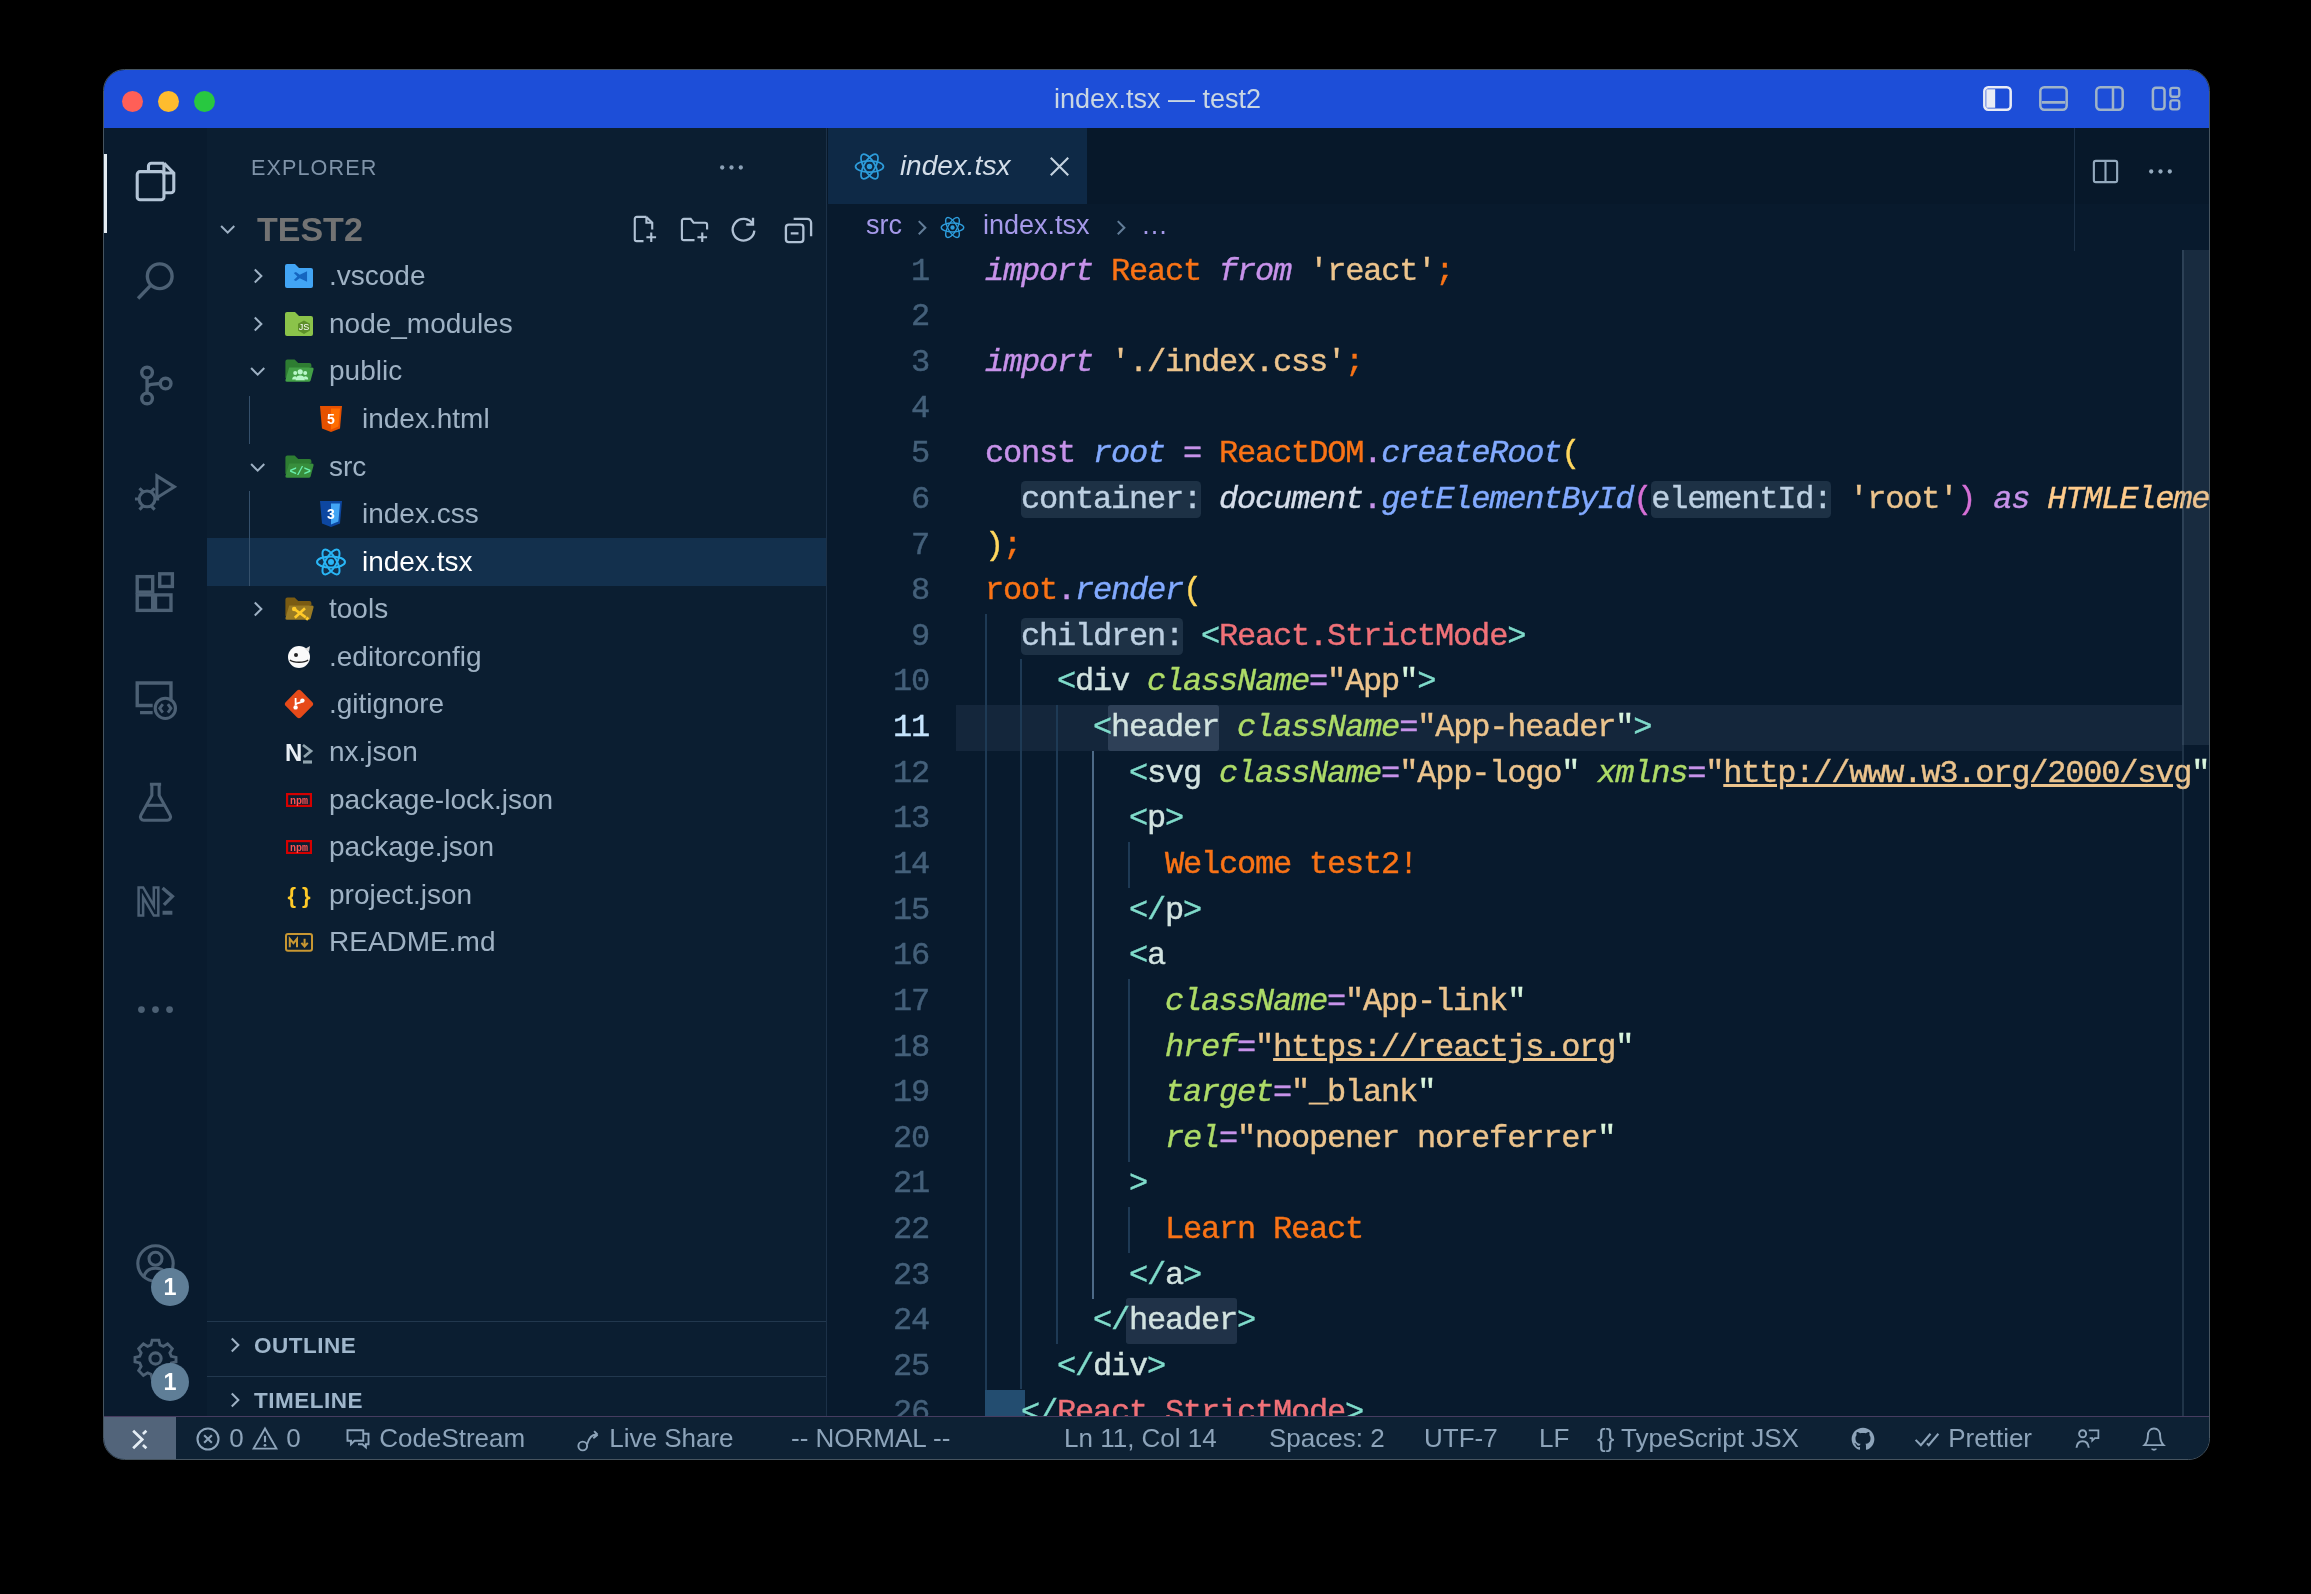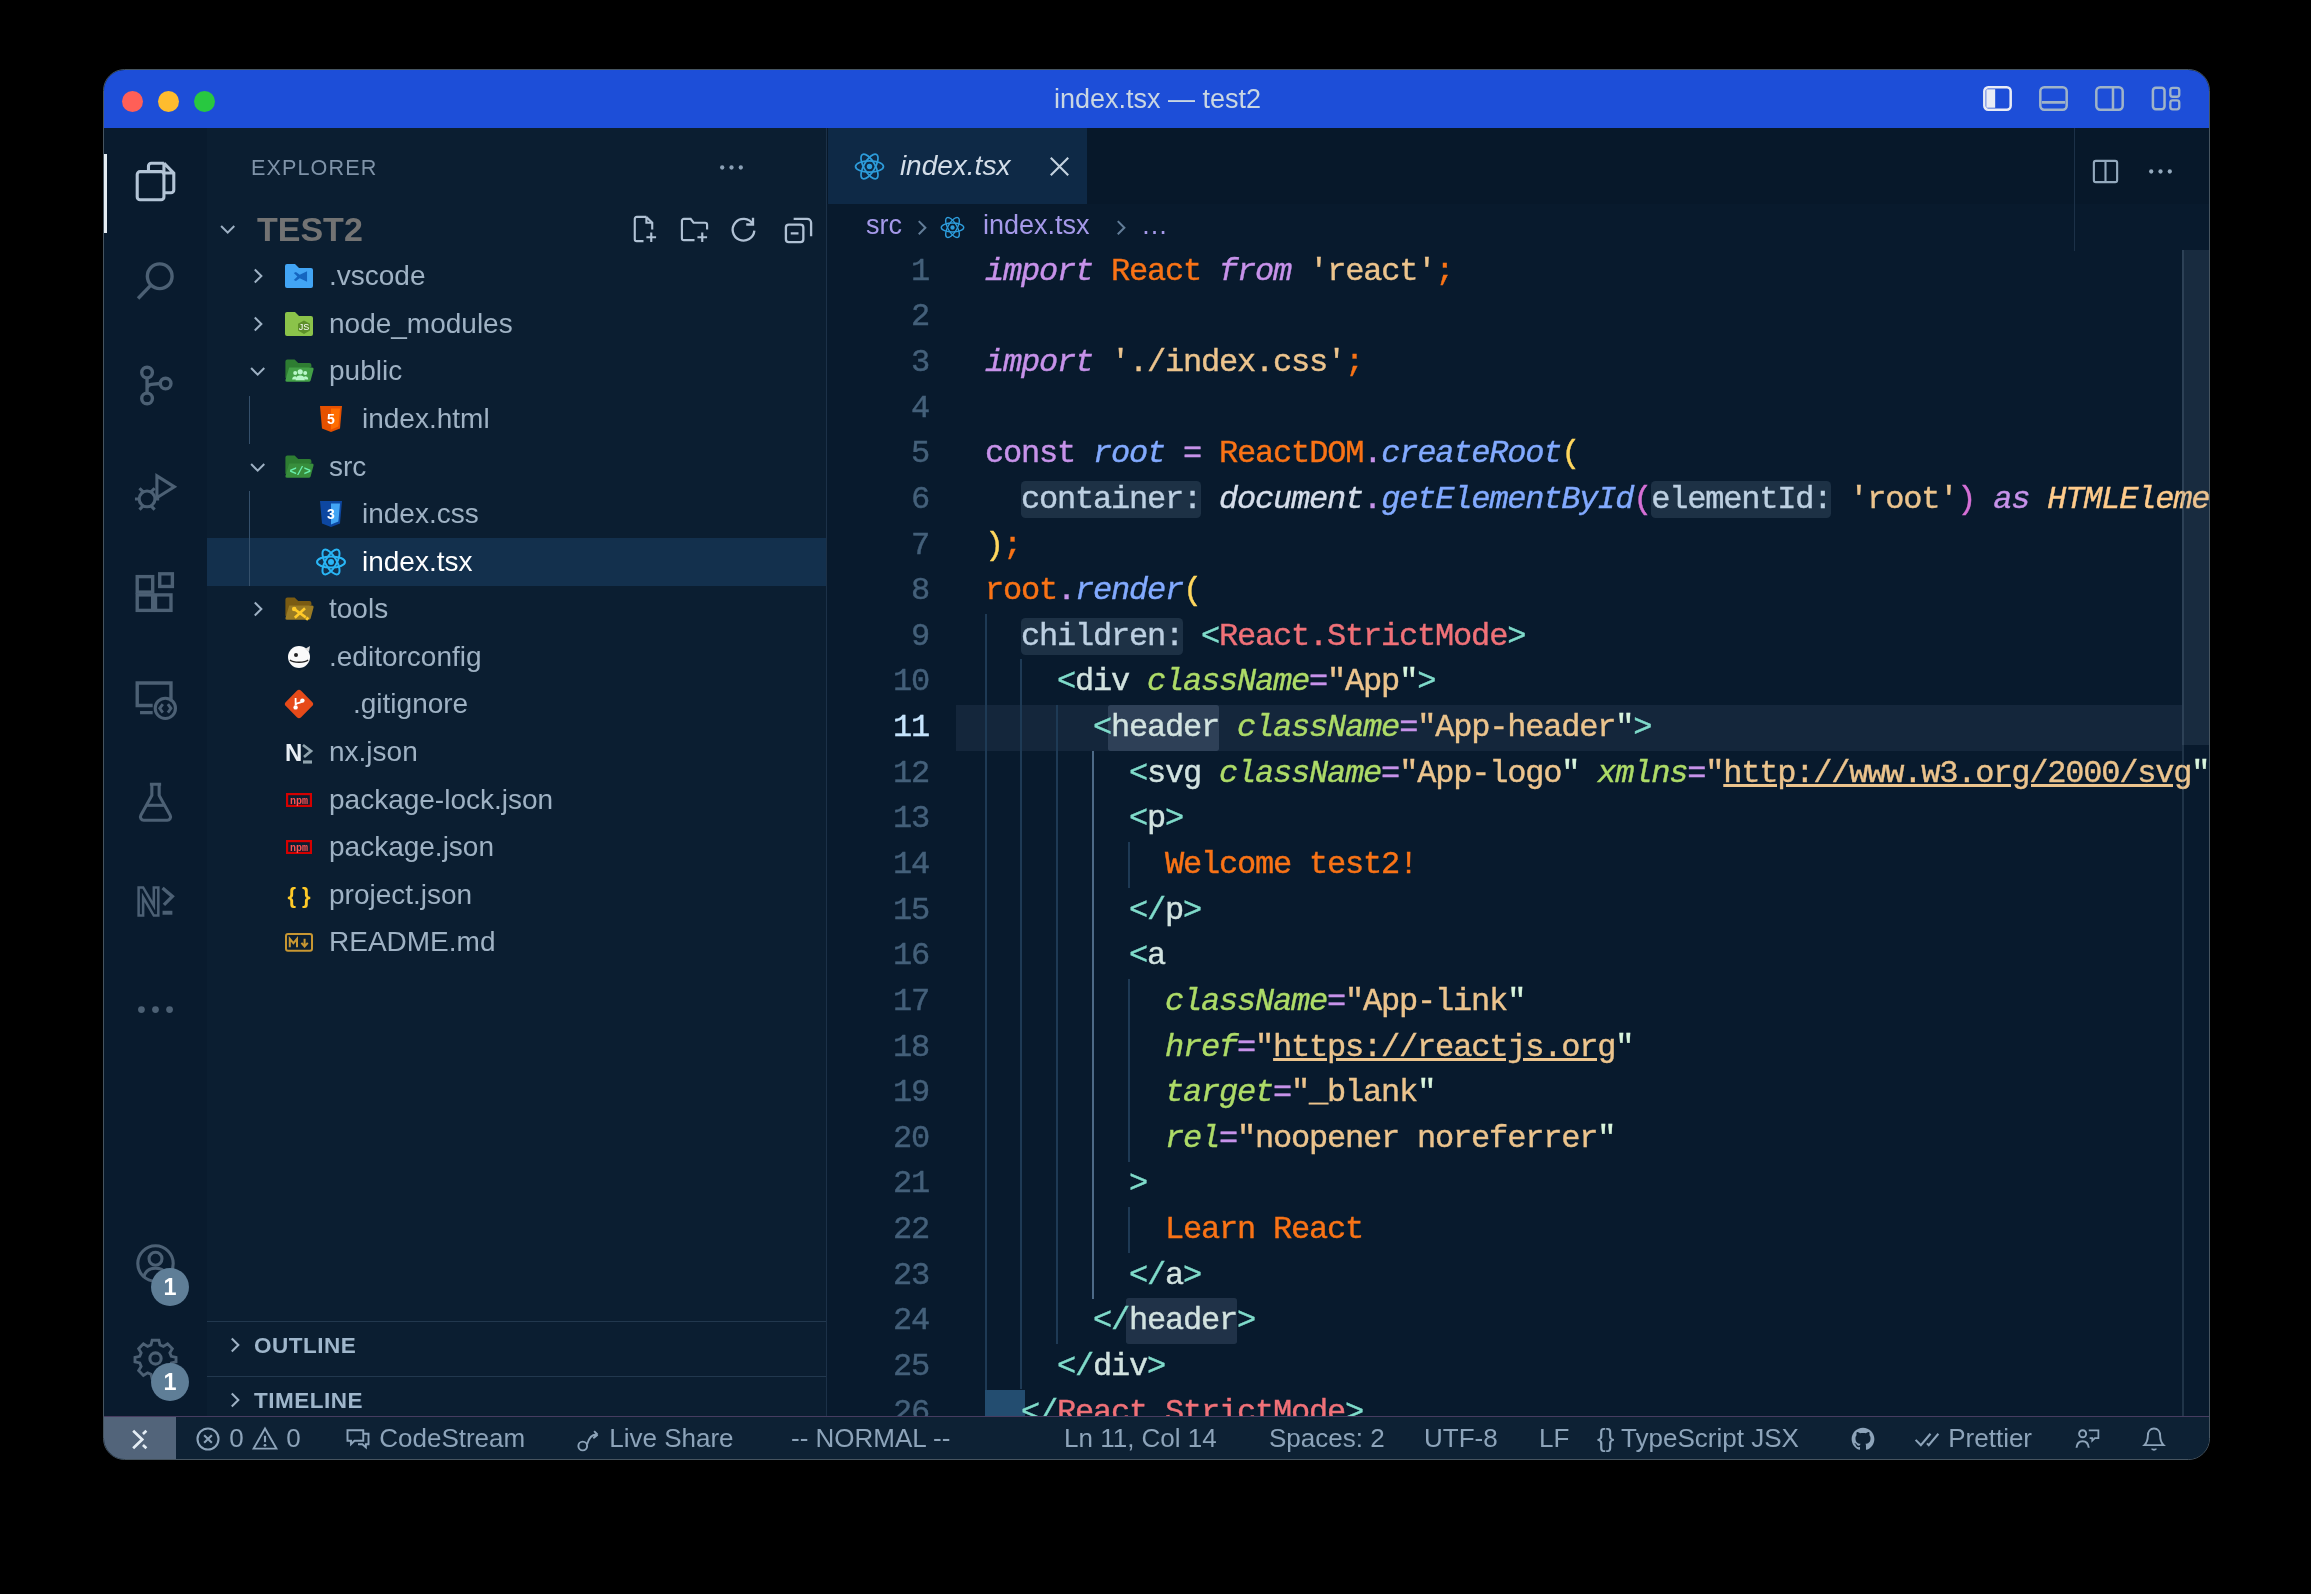--- a/index.html
+++ b/index.html
@@ -238,21 +238,21 @@
           <path d="M3.5 9.5 C5 11 11 11 12.5 9.5" stroke="#222" stroke-width="0.8" fill="none"></path>
           <path d="M11 4 L13.5 2.5 L13 5.5 Z" fill="#e0e0e0"></path>
         </svg></div>
 <div class="rlabel" style="left:122px; top:529px;">.editorconfig</div>
 <div class="ficon" style="left:76px; top:576px;"><svg width="32" height="32" viewBox="0 0 16 16" style="">
           <rect x="2.6" y="2.6" width="10.8" height="10.8" rx="1.5" transform="rotate(45 8 8)" fill="#e64a19"></rect>
           <circle cx="6.3" cy="9.7" r="1.1" fill="#fff"></circle>
           <circle cx="9.7" cy="6.3" r="1.1" fill="#fff"></circle>
           <path d="M6.3 8.6 V5 M6.3 8.6 C6.3 7 9.7 8 9.7 6.3" stroke="#fff" stroke-width="0.9" fill="none"></path>
         </svg></div>
-<div class="rlabel" style="left:122px; top:576px;margin-left:24px;">.gitignore</div>
+<div class="rlabel" style="left:122px; top:576px;">.gitignore</div>
 <div class="ficon" style="left:76px; top:624px;"><svg width="32" height="32" viewBox="0 0 16 16" style="">
           <text x="1" y="12.5" font-size="12" fill="#e8eef4" font-family="Liberation Sans" font-weight="bold">N</text>
           <path d="M10 4.5 L14 7.5 L10.5 10.5" fill="none" stroke="#90a4ae" stroke-width="1.4"></path>
           <path d="M10 13 H14.5" stroke="#90a4ae" stroke-width="1.6"></path>
         </svg></div>
 <div class="rlabel" style="left:122px; top:624px;">nx.json</div>
 <div class="ficon" style="left:76px; top:672px;"><svg width="32" height="32" viewBox="0 0 16 16" style="">
           <rect x="1.5" y="4.5" width="13" height="7" fill="#d50000"></rect>
           <rect x="2.6" y="5.6" width="10.8" height="4.8" fill="#0a1d30"></rect>
           <text x="8" y="9.8" font-size="5" fill="#ff5252" text-anchor="middle" font-family="Liberation Mono" font-weight="bold">npm</text>
@@ -415,21 +415,21 @@
           <path d="M2 3 H11 V9 H6 L4 11 V9 H2 Z" fill="none" stroke="#8da4ba" stroke-width="1.1"></path>
           <path d="M11 5 H14 V11 H12.5 V12.8 L10.5 11 H8" fill="none" stroke="#8da4ba" stroke-width="1.1"></path>
         </svg> CodeStream</div>
 <div class="sbi" style="left:470px;"><svg width="28" height="28" viewBox="0 0 16 16" style="vertical-align:-6.3px;">
           <circle cx="5" cy="12" r="2.5" fill="none" stroke="#8da4ba" stroke-width="1.1"></circle>
           <path d="M7.5 11 C9 6 11 5 13.5 5.5 M13.5 5.5 L11.5 3.5 M13.5 5.5 L11 7.5" fill="none" stroke="#8da4ba" stroke-width="1.1"></path>
         </svg> Live Share</div>
 <div class="sbi" style="left:687px;">-- NORMAL --</div>
 <div class="sbi" style="left:960px;">Ln 11, Col 14</div>
 <div class="sbi" style="left:1165px;">Spaces: 2</div>
-<div class="sbi" style="left:1320px;">UTF-8</div>
+<div class="sbi" style="left:1320px;">UTF-7</div>
 <div class="sbi" style="left:1435px;">LF</div>
 <div class="sbi" style="left:1493px;">{} TypeScript JSX</div>
 <div class="sbi" style="left:1745px;"><svg width="28" height="28" viewBox="0 0 16 16" style="vertical-align:-6.3px;">
           <path d="M8 1.5 C4.4 1.5 1.5 4.4 1.5 8 C1.5 10.9 3.3 13.3 5.9 14.2 C6.2 14.2 6.3 14 6.3 13.8 V12.6 C4.5 13 4.1 11.8 4.1 11.8 C3.8 11 3.4 10.8 3.4 10.8 C2.8 10.4 3.4 10.4 3.4 10.4 C4 10.4 4.4 11.1 4.4 11.1 C5 12.1 5.9 11.8 6.3 11.6 C6.3 11.2 6.5 10.9 6.6 10.7 C5.2 10.6 3.7 10 3.7 7.5 C3.7 6.8 3.9 6.2 4.4 5.7 C4.3 5.6 4.1 4.9 4.5 4 C4.5 4 5 3.8 6.3 4.7 C6.8 4.5 7.4 4.5 8 4.5 C8.6 4.5 9.2 4.5 9.7 4.7 C11 3.8 11.5 4 11.5 4 C11.9 4.9 11.7 5.6 11.6 5.7 C12.1 6.2 12.3 6.8 12.3 7.5 C12.3 10 10.8 10.6 9.4 10.7 C9.6 10.9 9.7 11.3 9.7 11.8 V13.8 C9.7 14 9.8 14.2 10.1 14.2 C12.7 13.3 14.5 10.9 14.5 8 C14.5 4.4 11.6 1.5 8 1.5 Z" fill="#8da4ba"></path>
         </svg></div>
 <div class="sbi" style="left:1809px;"><svg width="28" height="28" viewBox="0 0 16 16" style="vertical-align:-6.3px;">
           <path d="M1.5 8.5 L4.5 11.5 L10 5" fill="none" stroke="#8da4ba" stroke-width="1.2"></path>
           <path d="M8 10.5 L9 11.5 L14.5 5" fill="none" stroke="#8da4ba" stroke-width="1.2"></path>
         </svg> Prettier</div>
 <div class="sbi" style="left:1969px;"><svg width="28" height="28" viewBox="0 0 16 16" style="vertical-align:-6.3px;">

